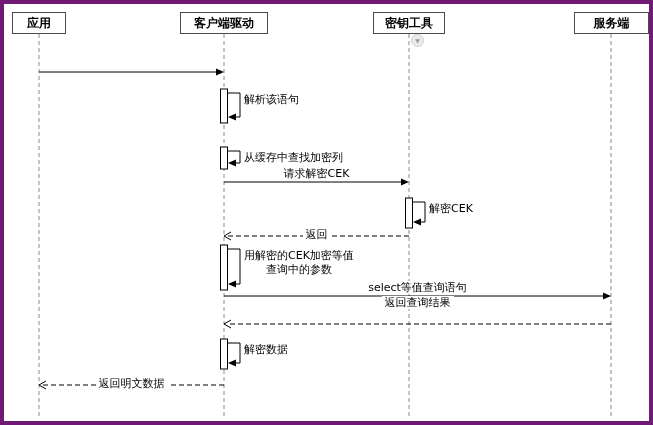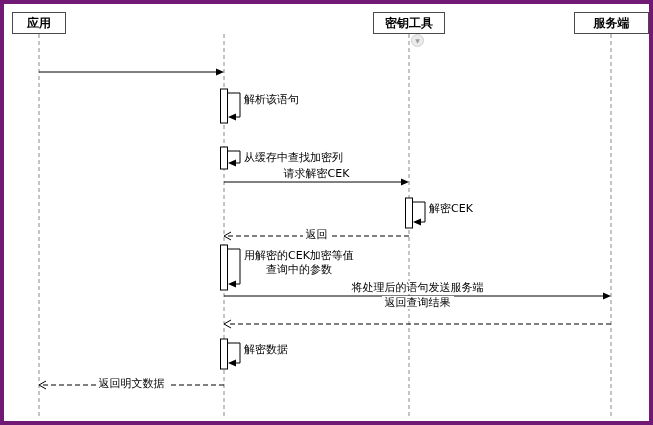--- a/index.html
+++ b/index.html
@@ -97,31 +97,34 @@
       <path d="M 227 316 L 220 320 L 227 324" fill="none" stroke="#000000" stroke-width="1"></path>
       <rect x="216.5" y="335" width="7" height="30" fill="#ffffff" stroke="#000000" stroke-width="1"></rect>
       <path d="M 223.5 339 H 236 V 359 H 232" fill="none" stroke="#000000" stroke-width="1"></path>
       <polygon points="224,359 232,355.5 232,362.5" fill="#000000"></polygon>
       <line x1="220" y1="381" x2="38" y2="381" stroke="#000000" stroke-width="1" stroke-dasharray="5 3"></line>
       <path d="M 42 377 L 35 381 L 42 385" fill="none" stroke="#000000" stroke-width="1"></path>
     </svg>
 <div class="participant" style="left: 8px; width: 54px; border-color: rgb(74, 74, 74); background: rgb(255, 255, 255);">
       <span class="participant-label">应用</span>
     </div>
+    <div class="participant" style="left: 176px; width: 88px; border-color: rgb(74, 74, 74); background: rgb(255, 255, 255);">
+      <span class="participant-label">客户端驱动</span>
+    </div>
     <div class="participant" style="left: 369px; width: 72px; border-color: rgb(74, 74, 74); background: rgb(255, 255, 255);">
       <span class="participant-label">密钥工具</span>
     </div>
     <div class="participant" style="left: 570px; width: 75px; border-color: rgb(74, 74, 74); background: rgb(255, 255, 255);">
       <span class="participant-label">服务端</span>
     </div>
     <div class="self-label" style="left: 240px; top: 89px;">解析该语句</div>
     <div class="self-label" style="left: 240px; top: 147px;">从缓存中查找加密列</div>
     <div class="msg-label" style="left: 312.5px; top: 163px;">请求解密CEK</div>
     <div class="self-label" style="left: 425px; top: 198px;">解密CEK</div>
     <div class="msg-label" style="left: 312.5px; top: 224px;">返回</div>
     <div class="self-label" style="left: 240px; top: 245px;">用解密的CEK加密等值
 查询中的参数</div>
-    <div class="msg-label" style="left: 413.5px; top: 277px;">将处理后的语句发送服务端</div>
+    <div class="msg-label" style="left: 413.5px; top: 277px;">select等值查询语句</div>
     <div class="msg-label" style="left: 413.5px; top: 292px;">返回查询结果</div>
     <div class="self-label" style="left: 240px; top: 339px;">解密数据</div>
     <div class="msg-label" style="left: 127.5px; top: 373px;">返回明文数据</div>
     <div class="scroll-icon" style="left: 407px; top: 30px; background: rgb(235, 235, 235); color: rgb(155, 155, 155);">▼</div>
   </div>
 
 </body></html>

